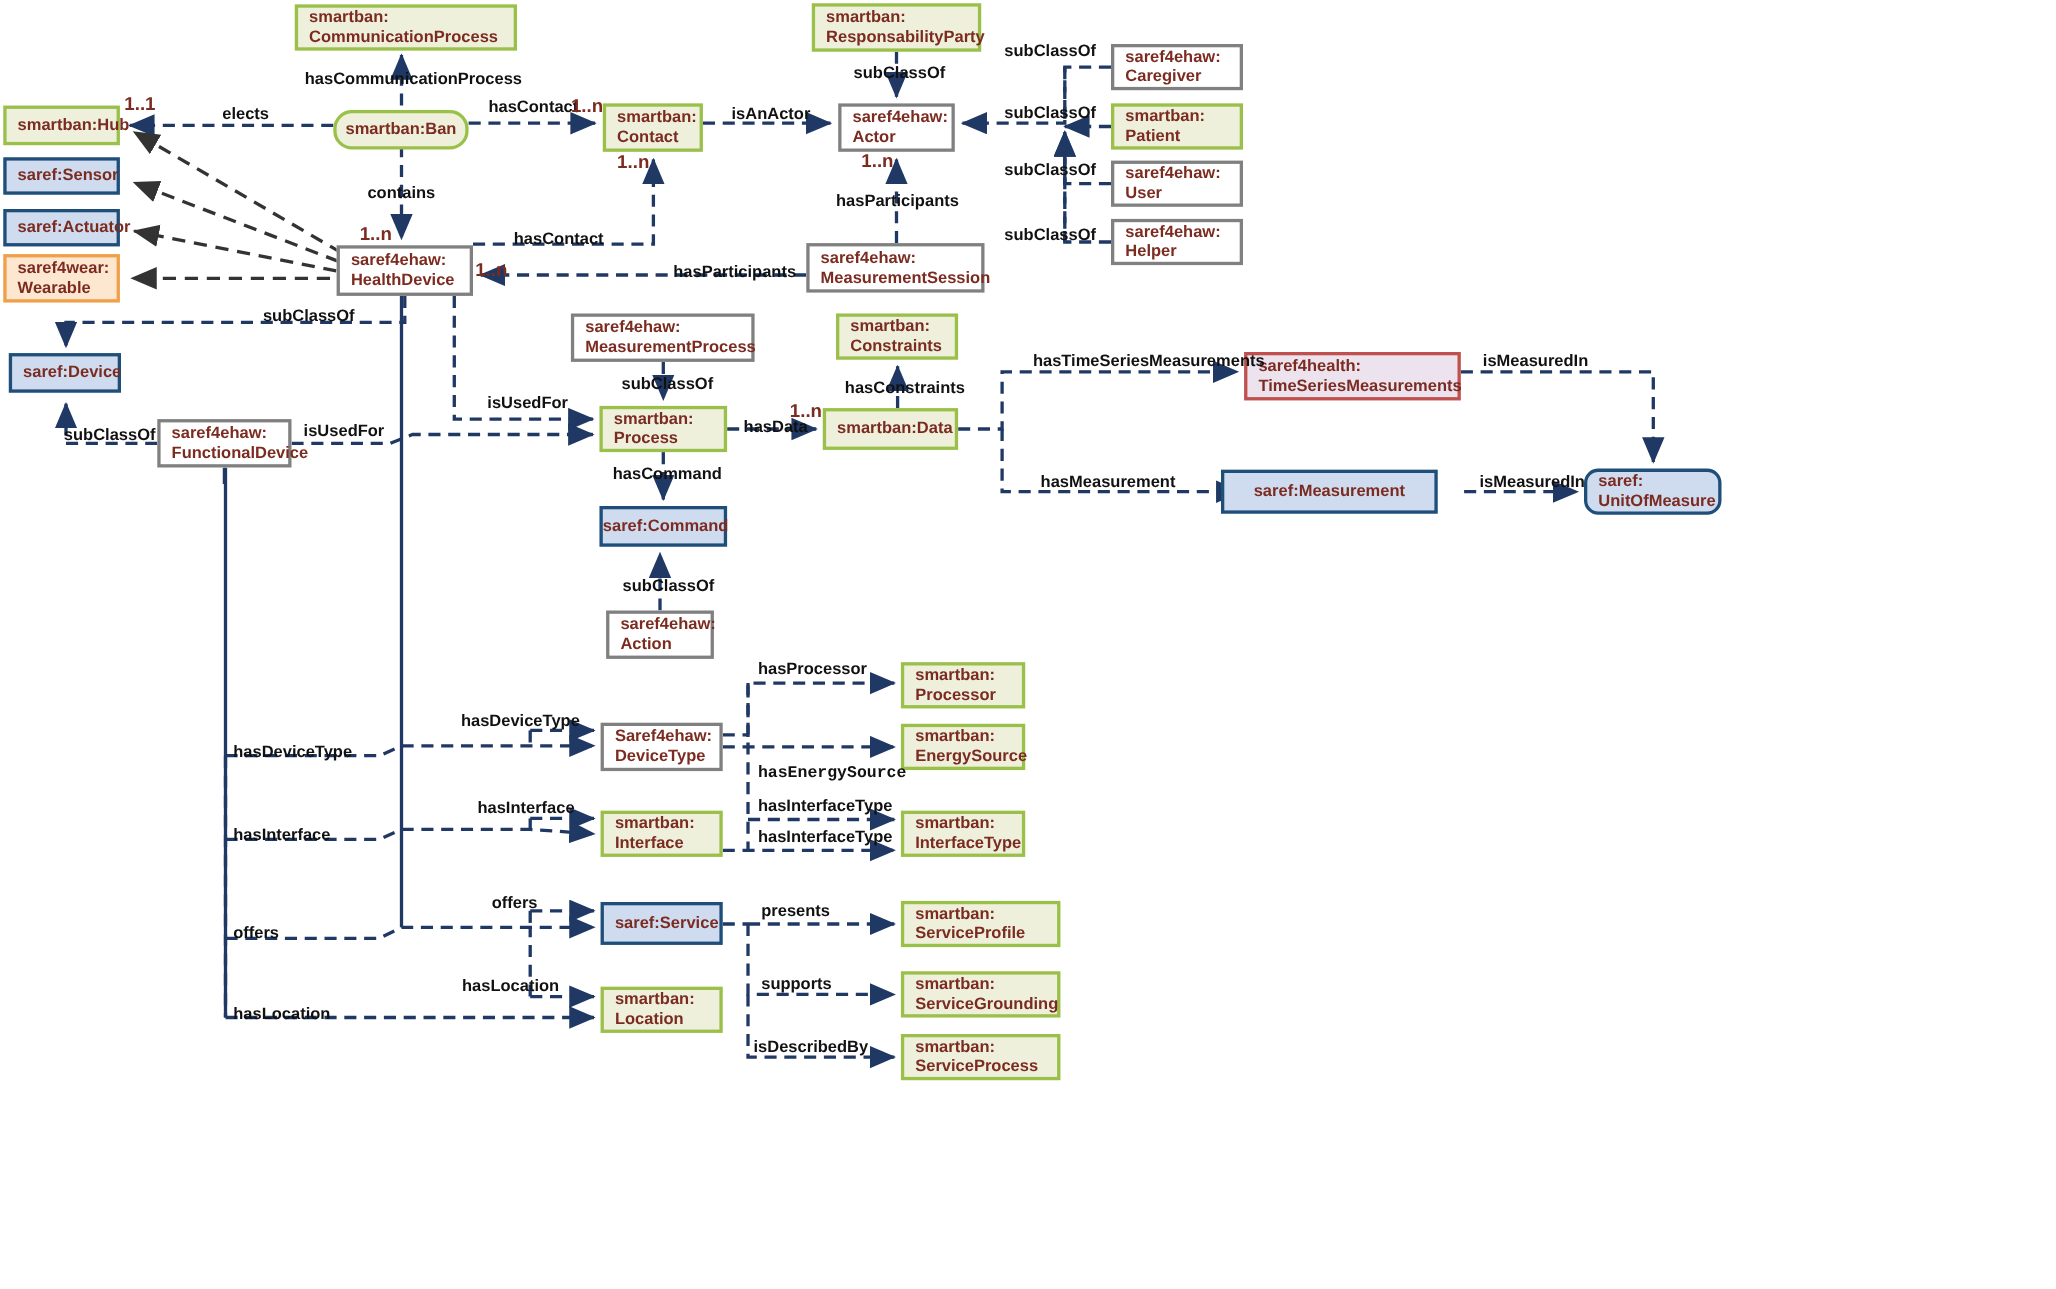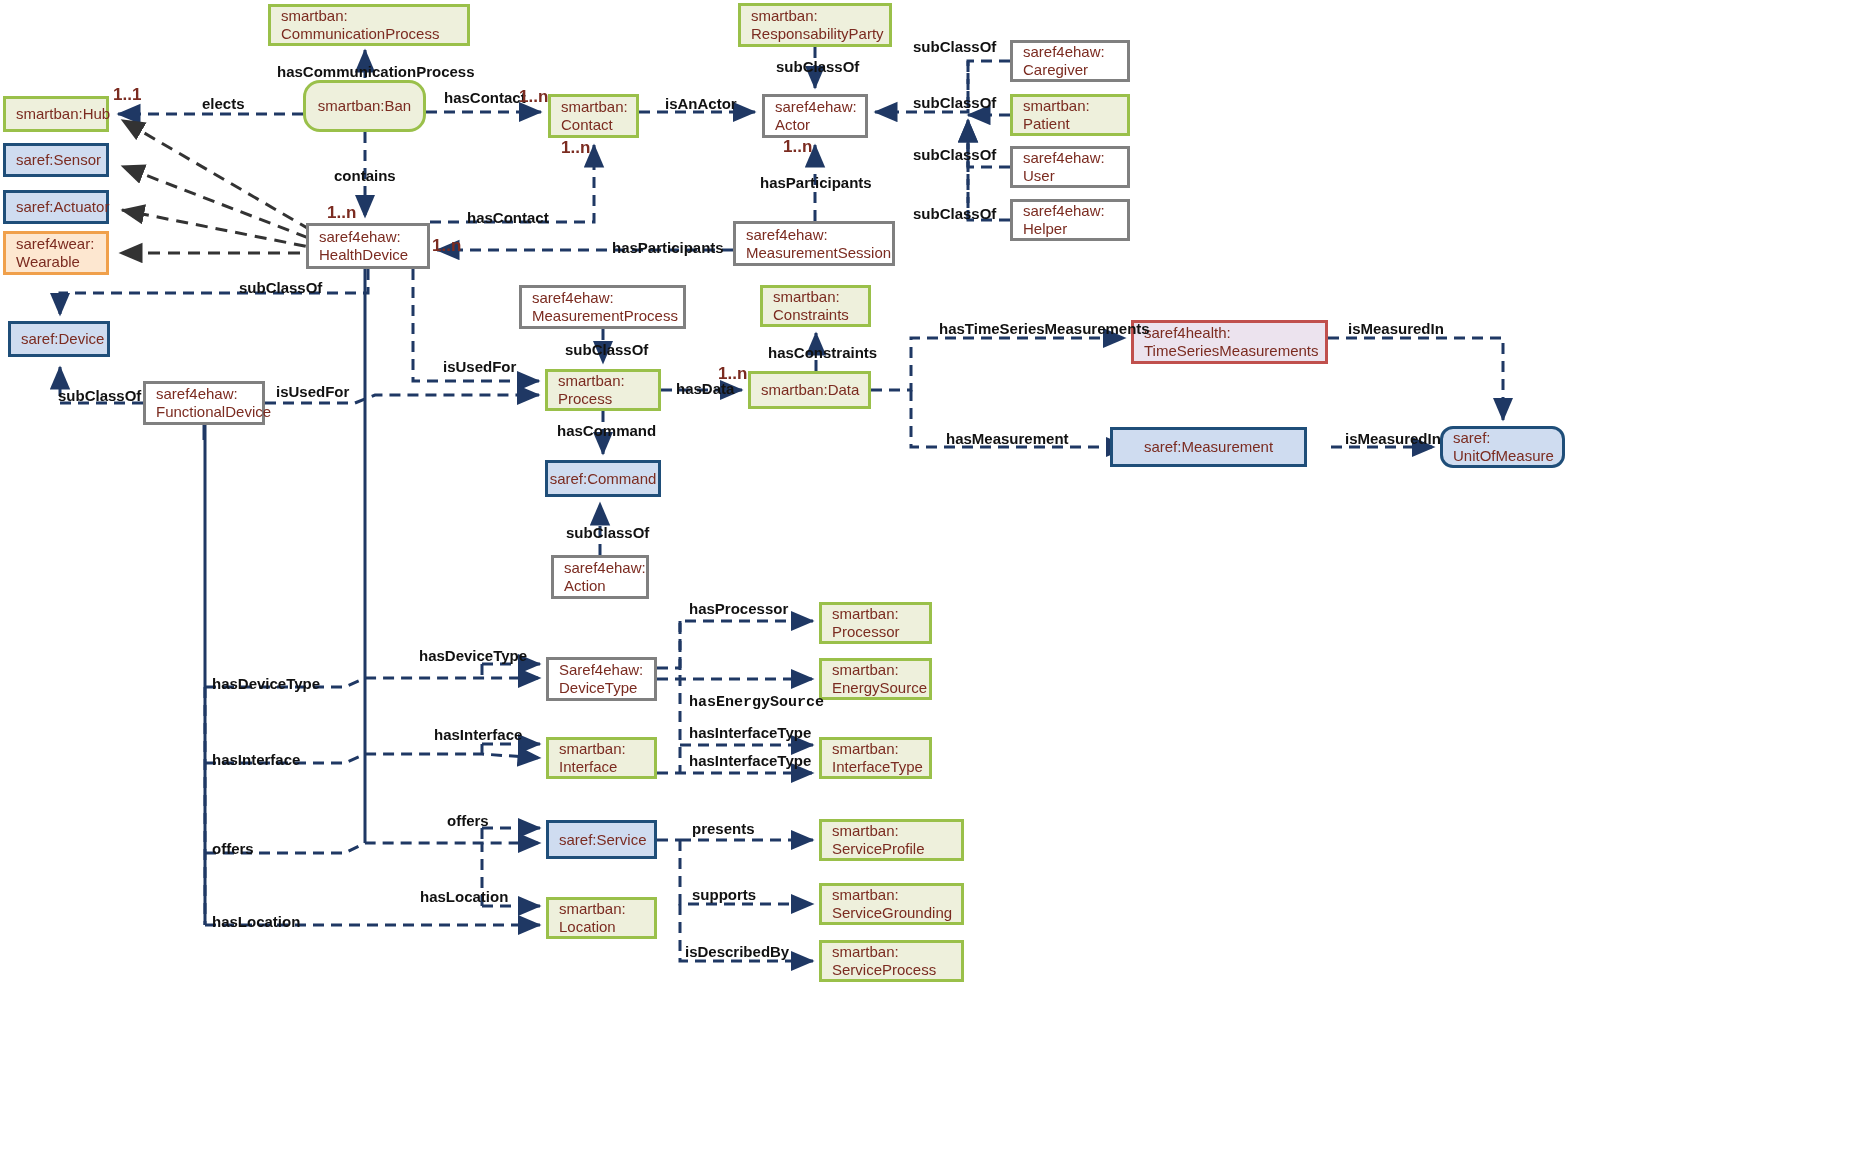--- a/index.html
+++ b/index.html
@@ -1,19 +1,19 @@
 <!DOCTYPE html>
 <html><head>
 <meta charset="utf-8">
 <style>
   html,body{margin:0;padding:0;background:#ffffff;}
   body{font-family:"Liberation Sans",sans-serif;}
   #canvas{position:relative;width:1869px;height:1172px;overflow:hidden;background:#fff;}
   .node{position:absolute;box-sizing:border-box;display:flex;align-items:center;
-        font-weight:normal;color:#7b2b20;line-height:1.18;z-index:5;}
+        font-weight:bold;color:#7b2b20;line-height:1.18;z-index:5;}
   .node .lbl{display:block;width:100%;padding:0 10px;}
   .n-green{background:#eef0dc;border:3px solid #9ac04a;}
   .n-blue{background:#cfdcf0;border:3px solid #1f4e79;}
   .n-gray{background:#ffffff;border:3px solid #808080;}
   .n-orange{background:#fde7d0;border:3px solid #f0a04b;}
   .n-red{background:#ece3ee;border:3px solid #c0504d;}
   .center{justify-content:center;text-align:center;}
   .center .lbl{text-align:center;}
   svg#wires{position:absolute;left:0;top:0;width:1869px;height:1172px;z-index:1;}
   .elabel{position:absolute;font-size:15px;font-weight:bold;color:#111;
@@ -154,21 +154,21 @@
     <span class="lbl" style="font-size:15px;">
       <span>saref4ehaw:</span><br>
       <span>Caregiver</span>
     </span>
   </div>
 
   <div class="node n-green" style="left:3px;top:96px;width:106px;height:36px;">
     <span class="lbl" style="font-size:15px;">smartban:Hub</span>
   </div>
 
-  <div class="node n-green center" style="left:303px;top:80px;width:123px;height:52px;border-radius:17px;">
+  <div class="node n-green center" style="left:303px;top:100px;width:123px;height:36px;border-radius:17px;">
     <span class="lbl" style="font-size:15px;">smartban:Ban</span>
   </div>
 
   <div class="node n-green" style="left:548px;top:94px;width:91px;height:44px;">
     <span class="lbl" style="font-size:15px;">
       <span>smartban:</span><br>
       <span>Contact</span>
     </span>
   </div>
 

